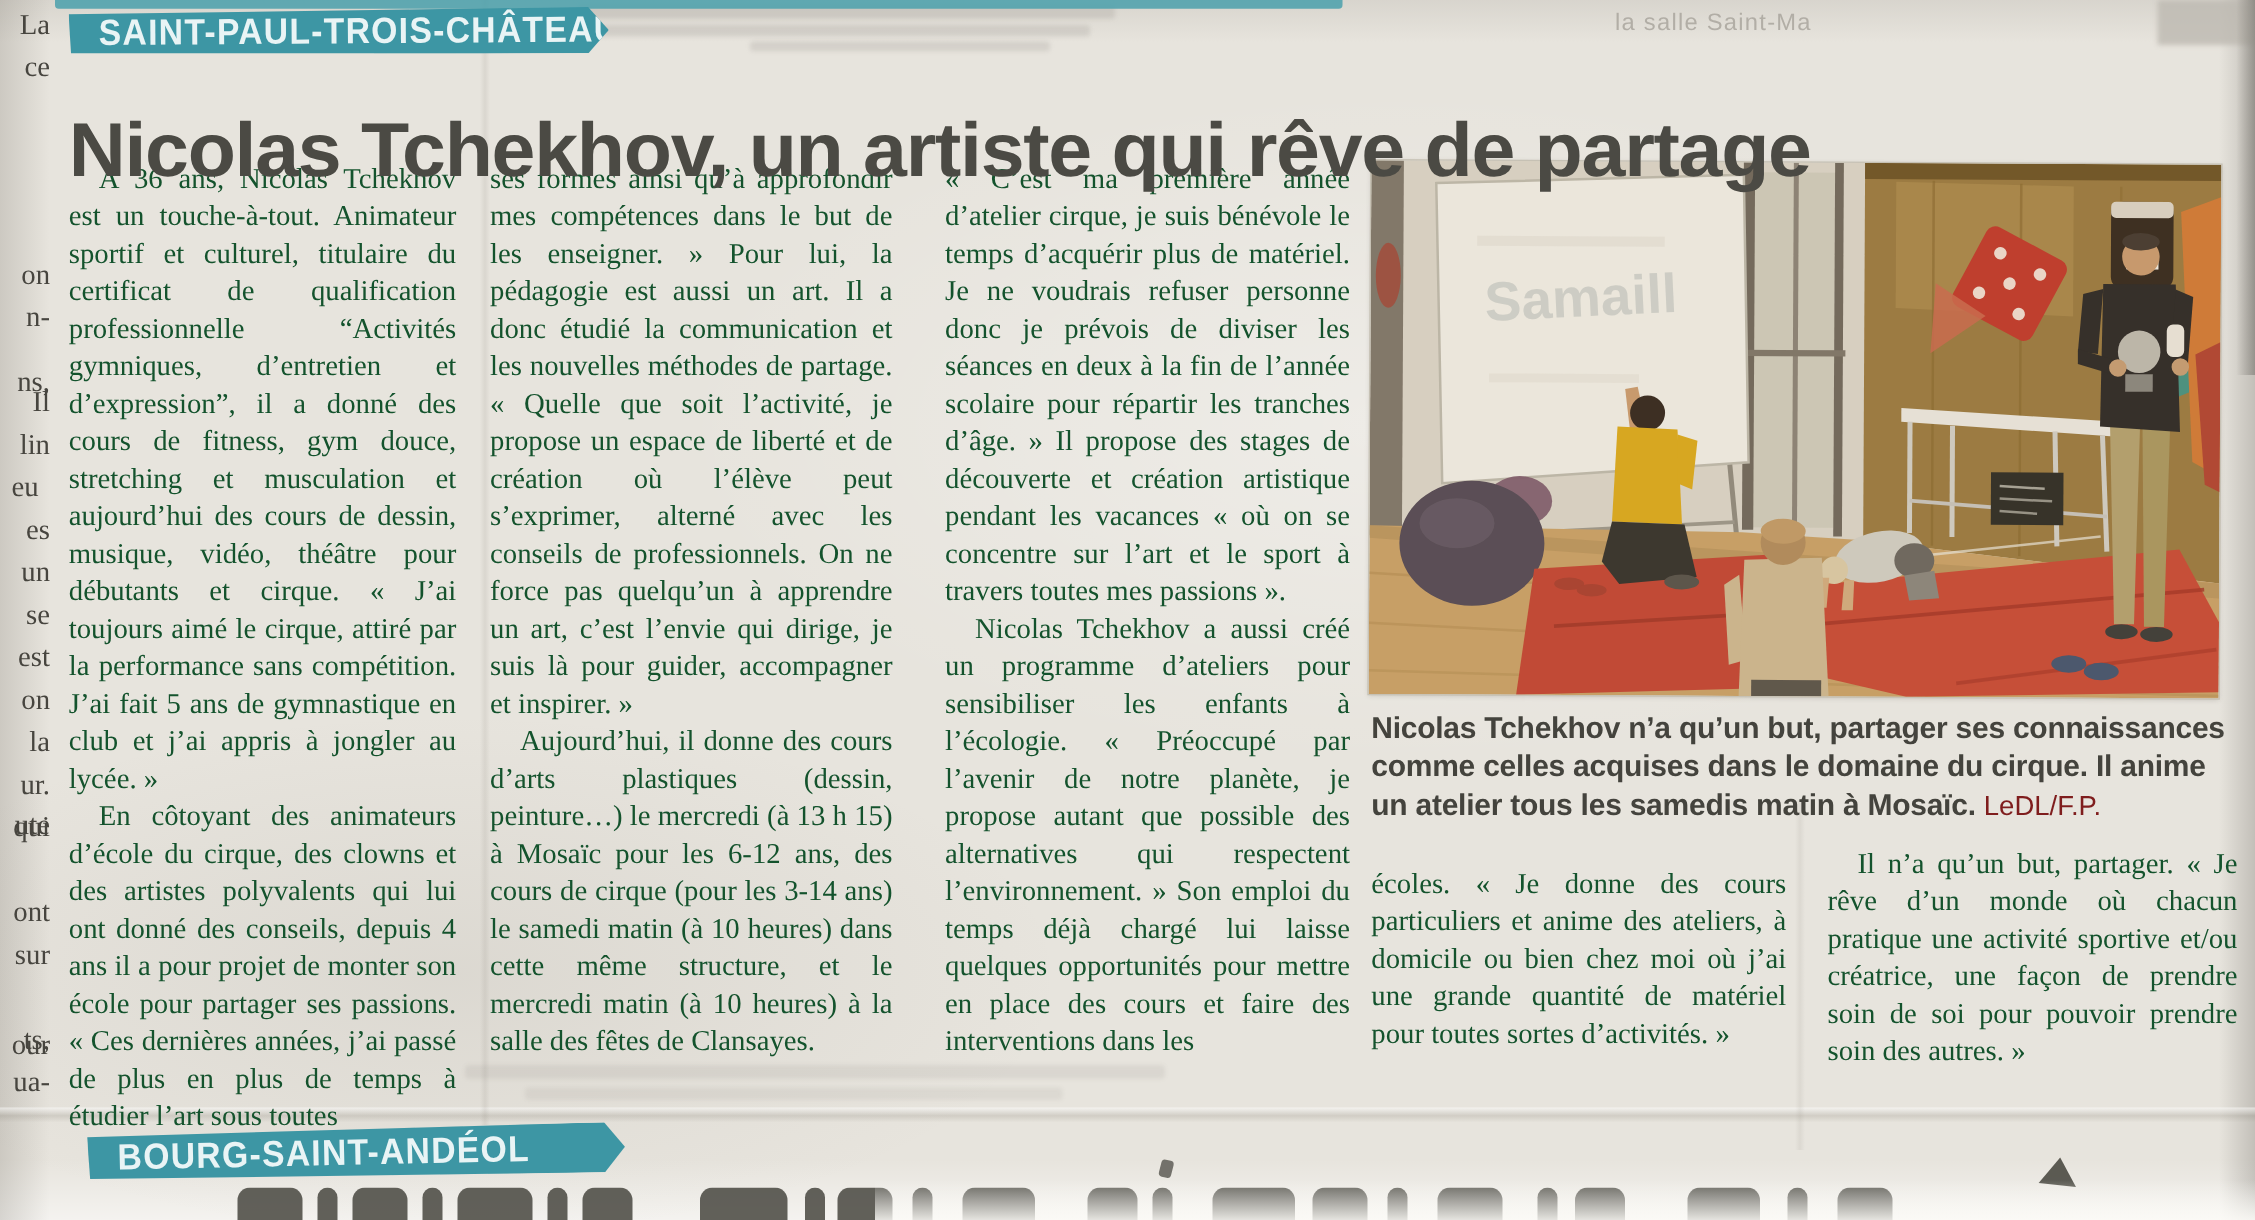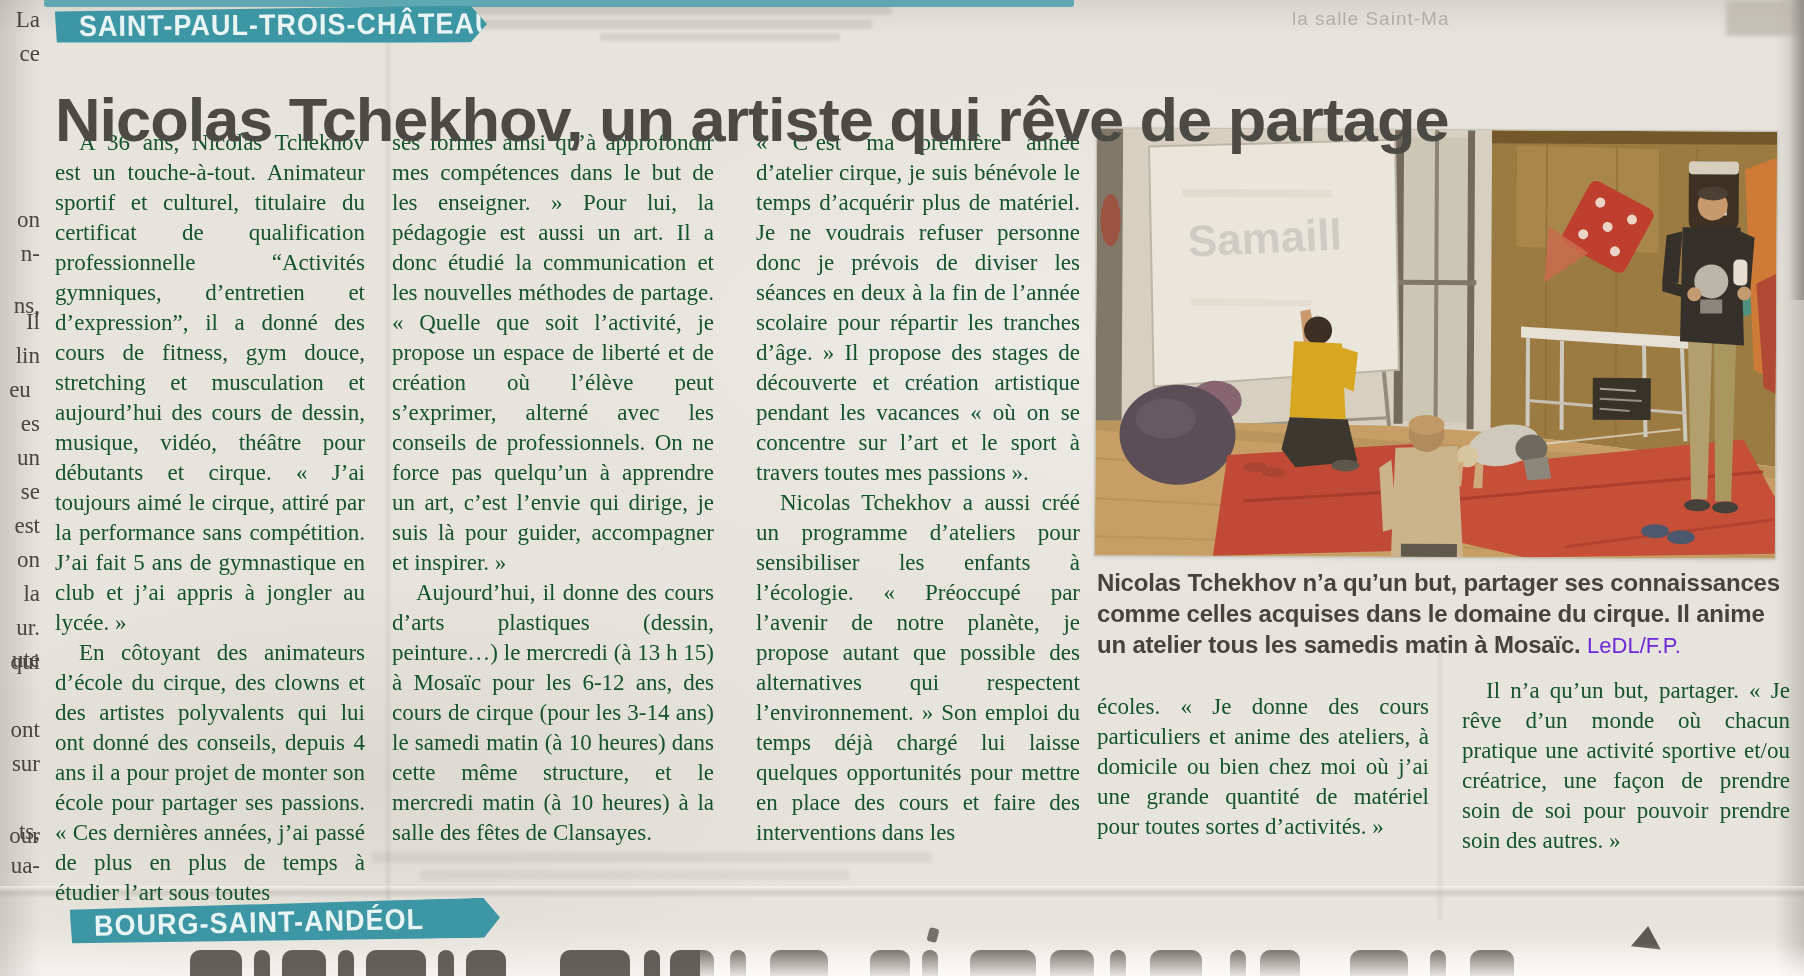--- a/index.html
+++ b/index.html
@@ -66,21 +66,21 @@
 
   
   .photo-wrap{position:absolute;left:1096px;top:130px;width:680px;height:427px;z-index:2;
     transform:rotate(0.3deg);overflow:hidden;background:#d8d3c6;outline:1px solid #c6c1b4;
     box-shadow:0 1px 4px rgba(90,85,75,0.25);}
   .photo-wrap svg{display:block;}
 
   .caption{position:absolute;left:1097px;top:567px;width:698px;z-index:2;
     font-family:"Liberation Sans",sans-serif;font-weight:bold;font-size:24px;line-height:31px;
     color:#44433d;letter-spacing:-0.2px;text-align:left;}
-  .caption .credit{font-weight:normal;font-size:22px;color:#6d28d9;letter-spacing:0;}
+  .caption .credit{font-weight:normal;font-size:22px;color:#7f1d1d;letter-spacing:0;}
 
   
   .glyph-strip{position:absolute;left:170px;top:950px;width:1420px;height:26px;overflow:hidden;z-index:2;}
   .glyph{position:absolute;top:0;background:#4c4b44;border-radius:10px 10px 0 0;opacity:.88;}
   .tri{position:absolute;left:1632px;top:926px;width:0;height:0;z-index:2;
     border-left:15px solid transparent;border-right:15px solid transparent;border-bottom:22px solid #4b4a43;
     transform:rotate(6deg);opacity:.9;}
   .tick{position:absolute;left:928px;top:928px;width:10px;height:14px;background:#55544d;border-radius:3px;transform:rotate(14deg);z-index:2;opacity:.8;}
 </style>
 </head>

